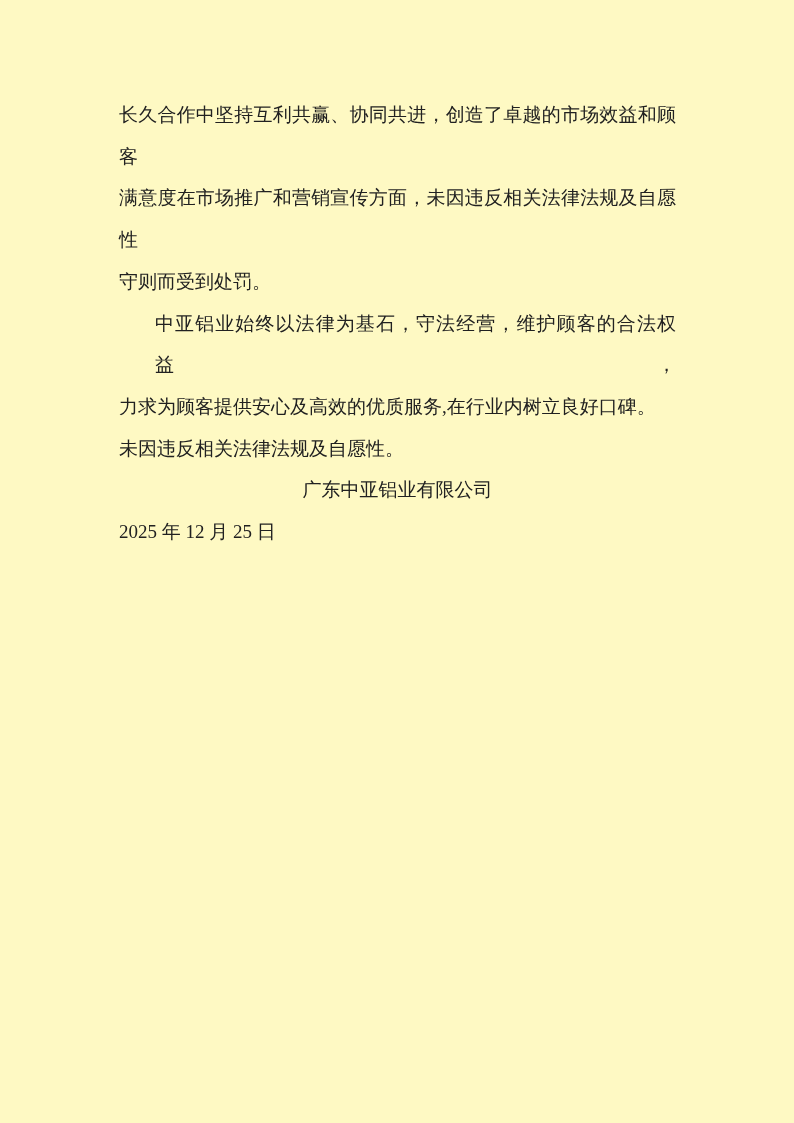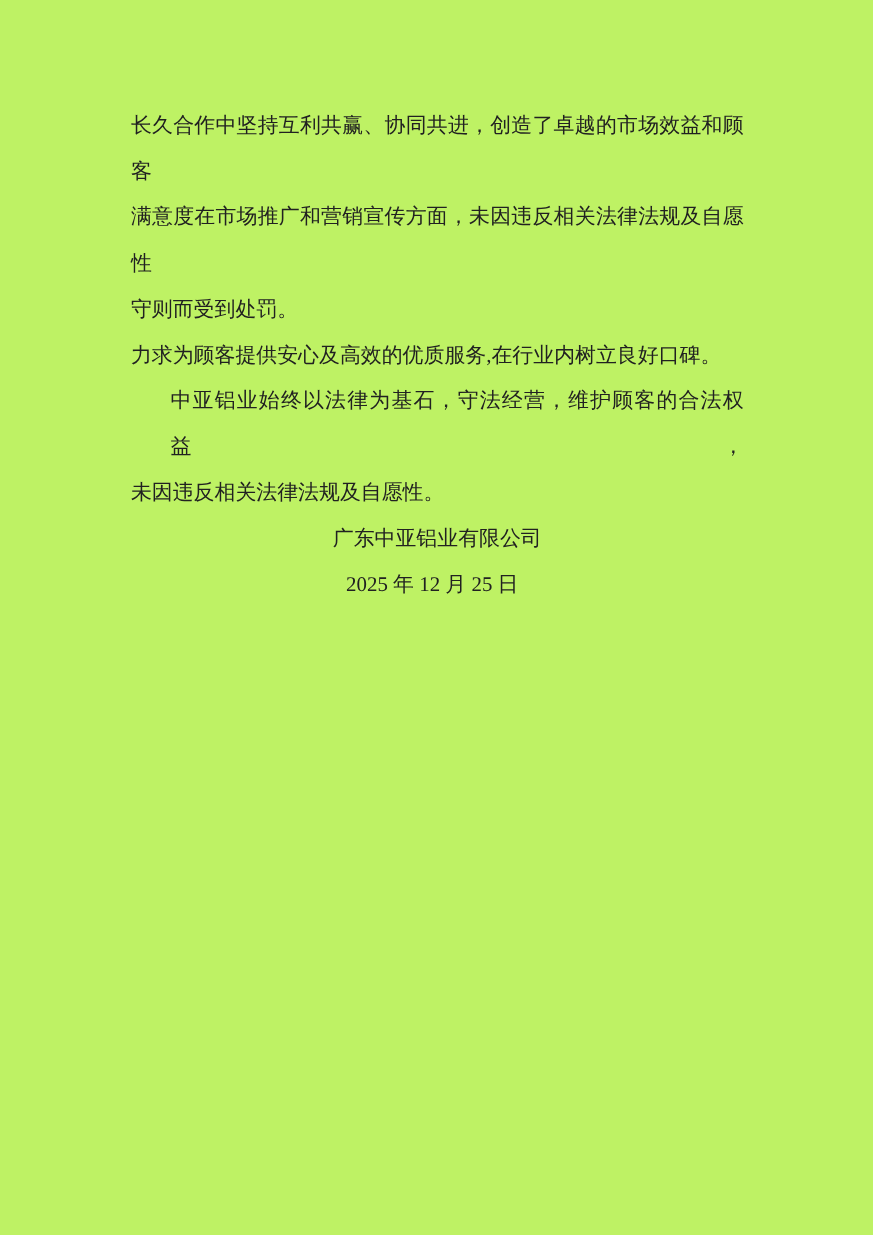--- a/index.html
+++ b/index.html
@@ -13,21 +13,21 @@
     position: relative;
     overflow: hidden;
     font-family: "Liberation Serif", "DejaVu Serif", serif;
   }
   .page {
     position: absolute;
     left: 0;
     top: 0;
     width: 794px;
     height: 1123px;
-    background: #bef264;
+    background: #fef9c3;
   }
   .doc {
     position: absolute;
     left: 119px;
     top: 94px;
     width: 557px;
     font-size: 19px;
     line-height: 41.7px;
     color: #212121;
     letter-spacing: 0px;
@@ -42,41 +42,41 @@
     text-justify: inter-character;
   }
   .l-indent {
     padding-left: 36px;
   }
   .l-right {
     text-align: center;
     white-space: nowrap;
   }
   .l-right-inset {
-    text-align: center;
+    text-align: left;
     white-space: nowrap;
     padding-right: 9px;
   }
 </style>
 </head>
 <body>
 
 <div class="page">
   <div class="doc">
 
     <div class="line l-justify">长久合作中坚持互利共赢、协同共进，创造了卓越的市场效益和顾客</div>
 
     <div class="line l-justify">满意度在市场推广和营销宣传方面，未因违反相关法律法规及自愿性</div>
 
     <div class="line">守则而受到处罚。</div>
 
 
+    <div class="line l-justify l-indent">中亚铝业始终以法律为基石，守法经营，维护顾客的合法权益，</div>
+
     <div class="line">力求为顾客提供安心及高效的优质服务,在行业内树立良好口碑。</div>
-
-    <div class="line l-justify l-indent">中亚铝业始终以法律为基石，守法经营，维护顾客的合法权益，</div>
 
 
     <div class="line">未因违反相关法律法规及自愿性。</div>
 
     <div class="line l-right">广东中亚铝业有限公司</div>
 
     <div class="line l-right-inset">2025 年 12 月 25 日</div>
 
   </div>
 </div>

